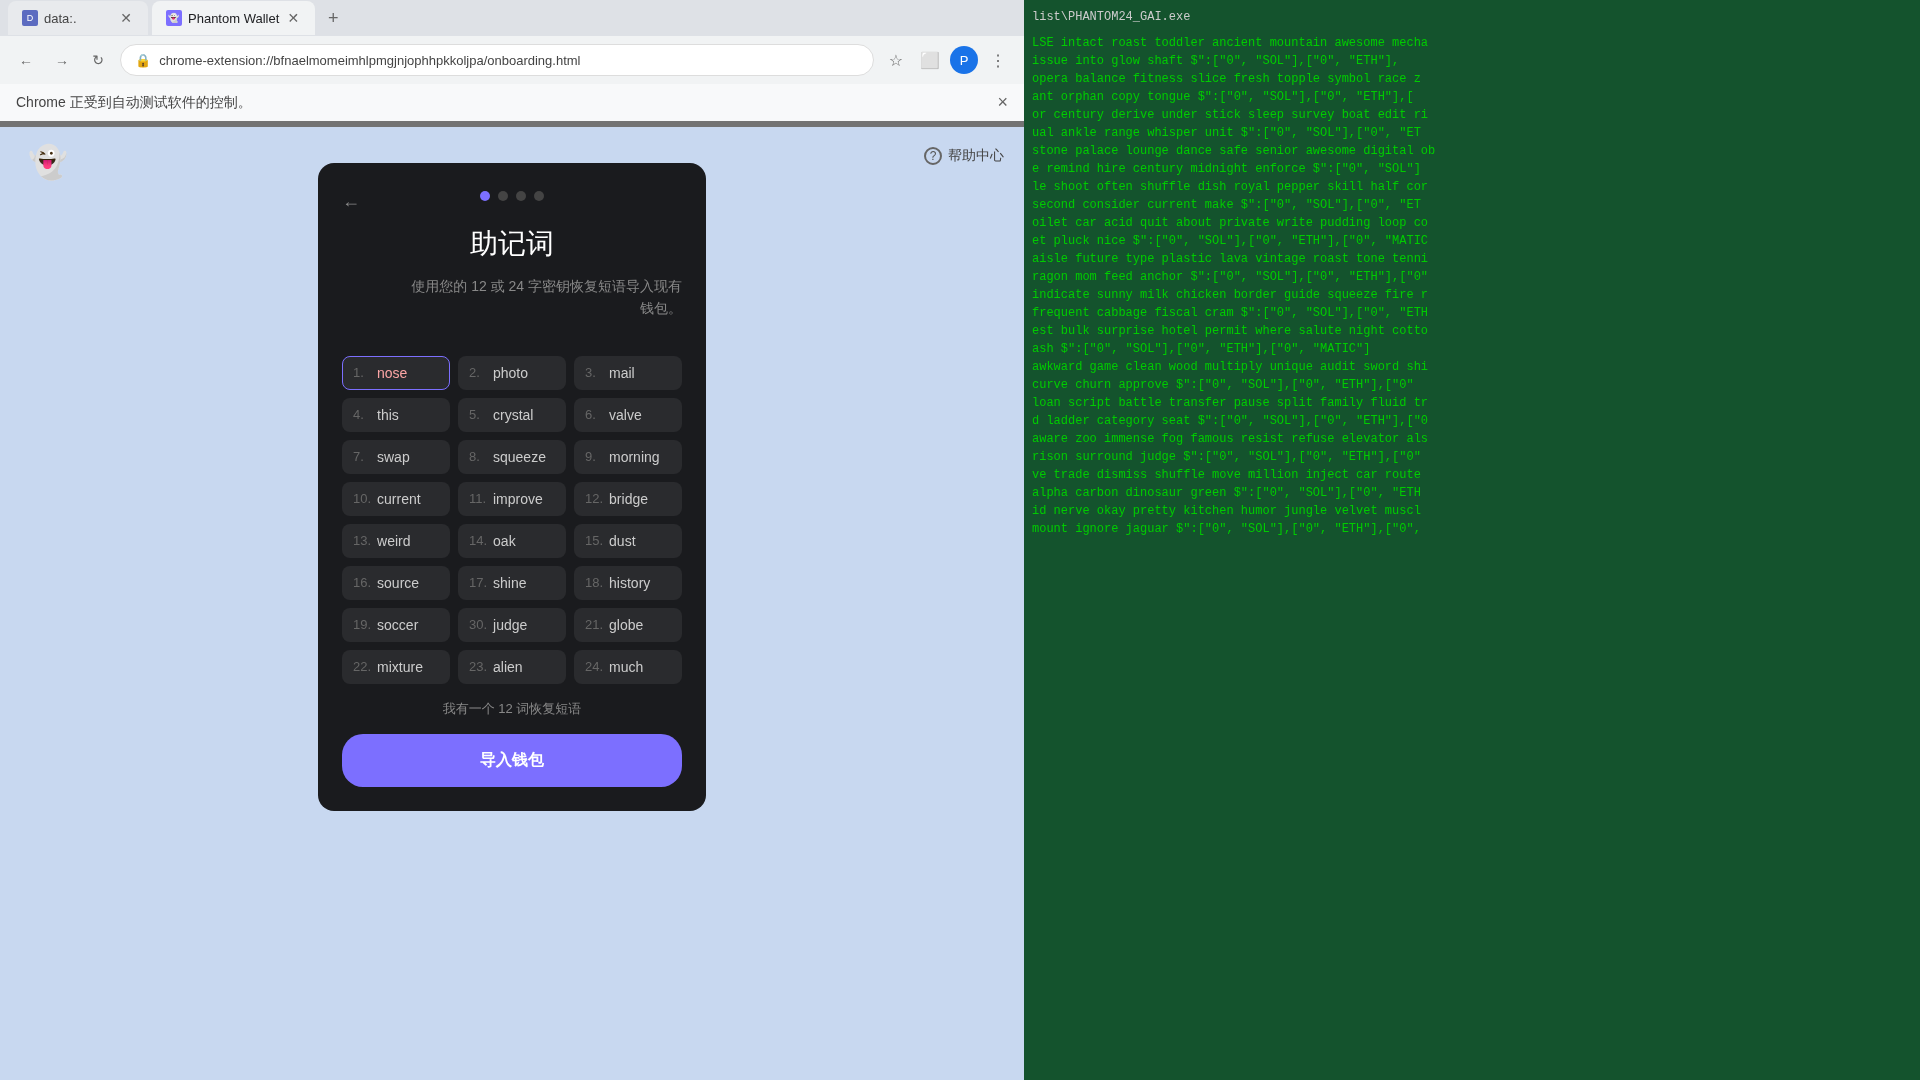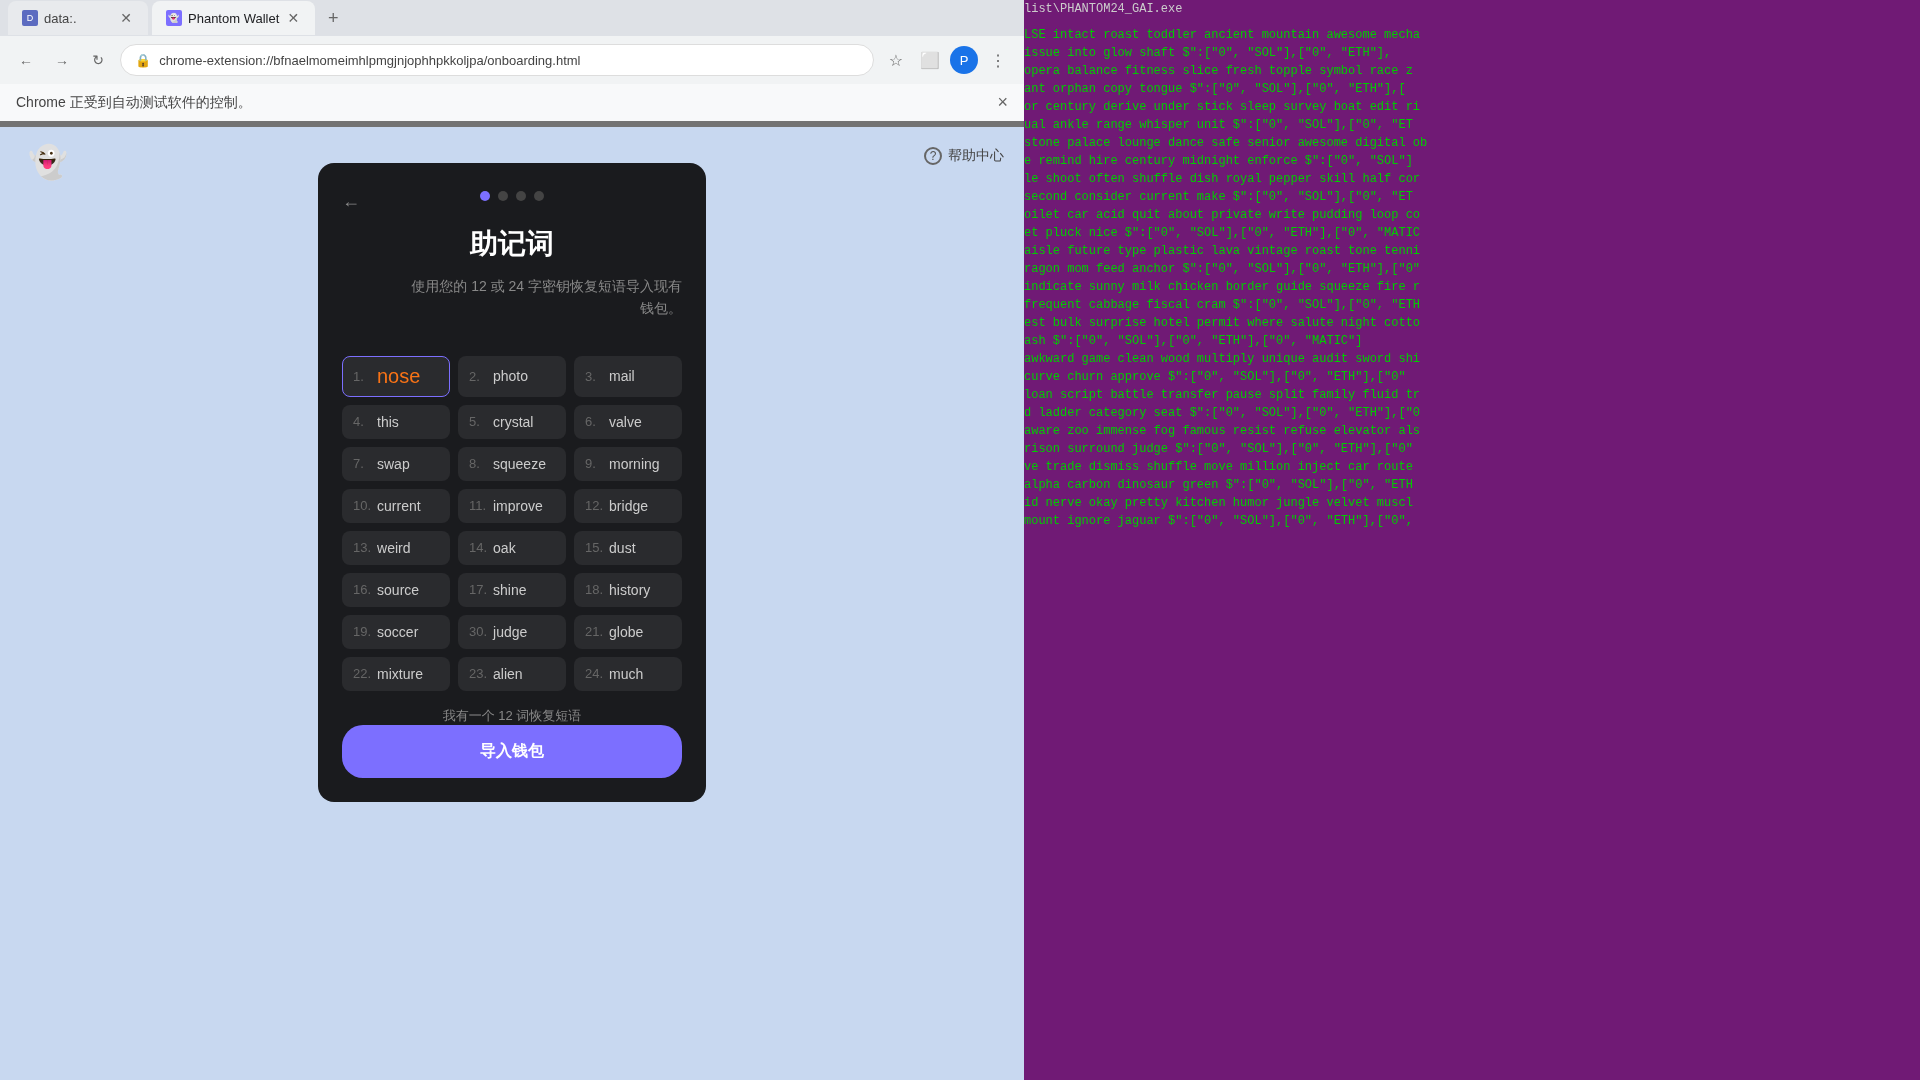--- a/index.html
+++ b/index.html
@@ -224,21 +224,21 @@
       left: 24px;
       color: #888;
       font-size: 18px;
       cursor: pointer;
     }
 
     .modal-title {
       text-align: center;
       font-size: 28px;
       color: white;
-      font-weight: 700;
+      font-weight: 400;
       margin-bottom: 12px;
     }
 
     .modal-subtitle {
       text-align: right;
       font-size: 14px;
       color: #888;
       margin-bottom: 36px;
       line-height: 1.6;
     }
@@ -264,36 +264,36 @@
 
     .seed-cell.active {
       border-color: #7c6fff;
       background: #2a2b2e;
     }
 
     .seed-cell input {
       background: transparent;
       border: none;
       outline: none;
-      color: #f97316;
-      font-size: 20px;
+      color: #fca5a5;
+      font-size: 14px;
       width: 100%;
     }
 
     .seed-num {
       color: #666;
       font-size: 13px;
       min-width: 18px;
     }
 
     .twelve-word-link {
       text-align: center;
       font-size: 13px;
       color: #888;
-      margin-bottom: 0;
+      margin-bottom: 16px;
       cursor: pointer;
     }
 
     .import-btn {
       width: 100%;
       padding: 16px;
       background: #7c6fff;
       border: none;
       border-radius: 21px;
       color: white;
@@ -303,25 +303,25 @@
       text-align: center;
     }
 
     
     .terminal {
       position: absolute;
       top: 0;
       left: 1024px;
       width: 896px;
       height: 1080px;
-      background: #701a75;
+      background: #14532d;
       color: #00cc00;
       font-family: 'Courier New', monospace;
       font-size: 12px;
-      padding: 0;
+      padding: 8px;
       overflow: hidden;
       line-height: 1.5;
     }
 
     .terminal-title {
       color: #ccc;
       margin-bottom: 8px;
       font-size: 12px;
     }
 

